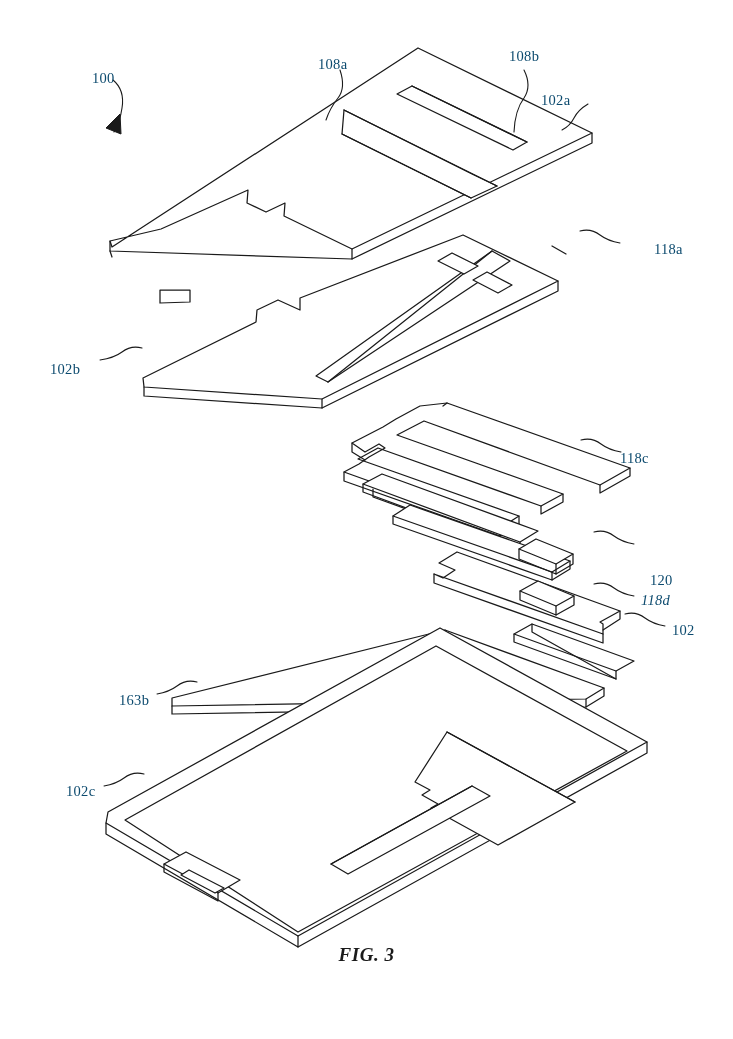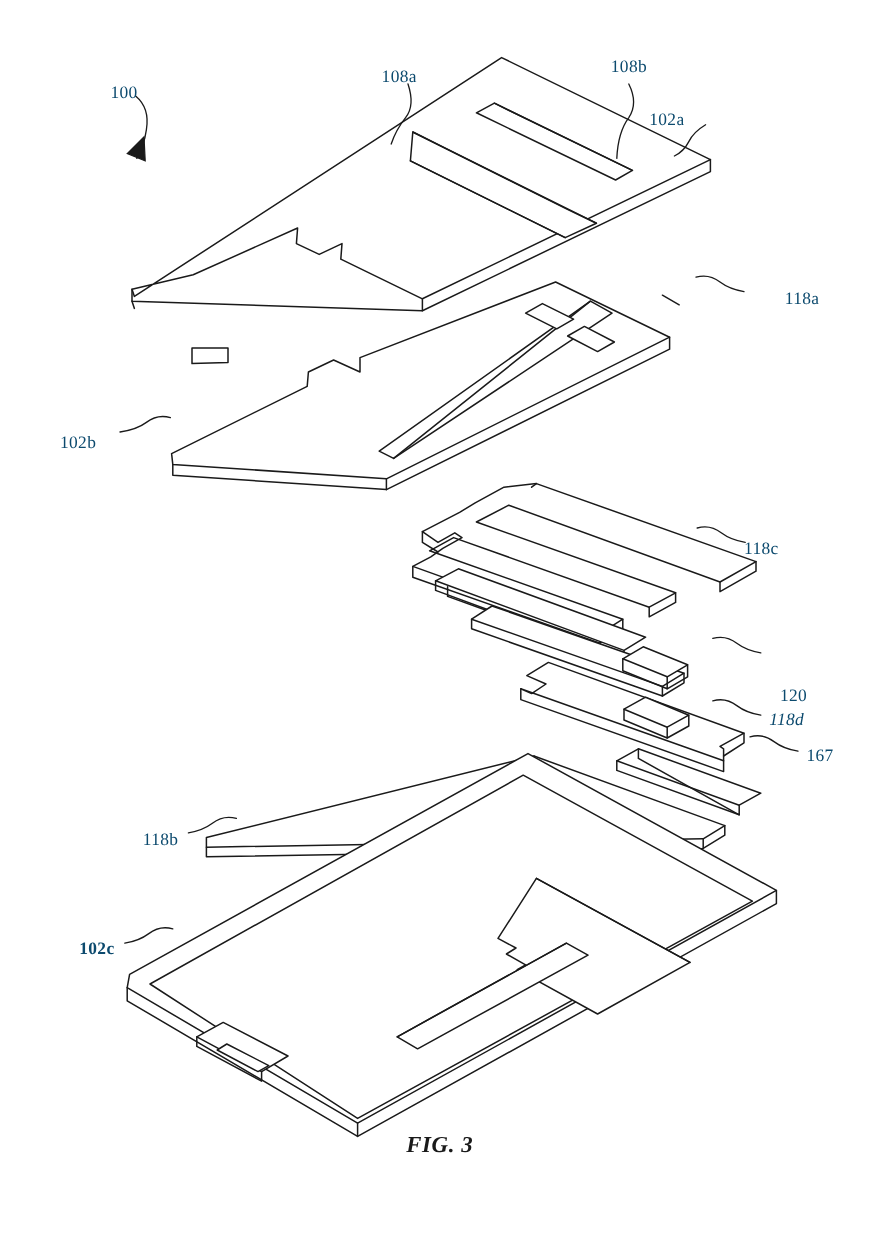--- a/index.html
+++ b/index.html
@@ -196,18 +196,18 @@
 
   <div class="ref-label" style="left:92px;  top:70px;">100</div>
   <div class="ref-label" style="left:318px; top:56px;">108a</div>
   <div class="ref-label" style="left:509px; top:48px;">108b</div>
   <div class="ref-label" style="left:541px; top:92px;">102a</div>
   <div class="ref-label" style="left:654px; top:241px;">118a</div>
   <div class="ref-label" style="left:50px;  top:361px;">102b</div>
   <div class="ref-label" style="left:620px; top:450px;">118c</div>
   <div class="ref-label" style="left:650px; top:540px;margin-top:32px;">120</div>
   <div class="ref-label" style="left:641px; top:592px;font-style:italic;">118d</div>
-  <div class="ref-label" style="left:672px; top:622px;">167</div>
-  <div class="ref-label" style="left:119px; top:692px;">118b</div>
-  <div class="ref-label" style="left:66px;  top:783px;font-weight:bold;">102c</div>
+  <div class="ref-label" style="left:672px; top:622px;">102</div>
+  <div class="ref-label" style="left:119px; top:692px;">163b</div>
+  <div class="ref-label" style="left:66px;  top:783px;">102c</div>
 
   <div class="fig-caption">FIG. 3</div>
 </div>
 
 </body></html>

